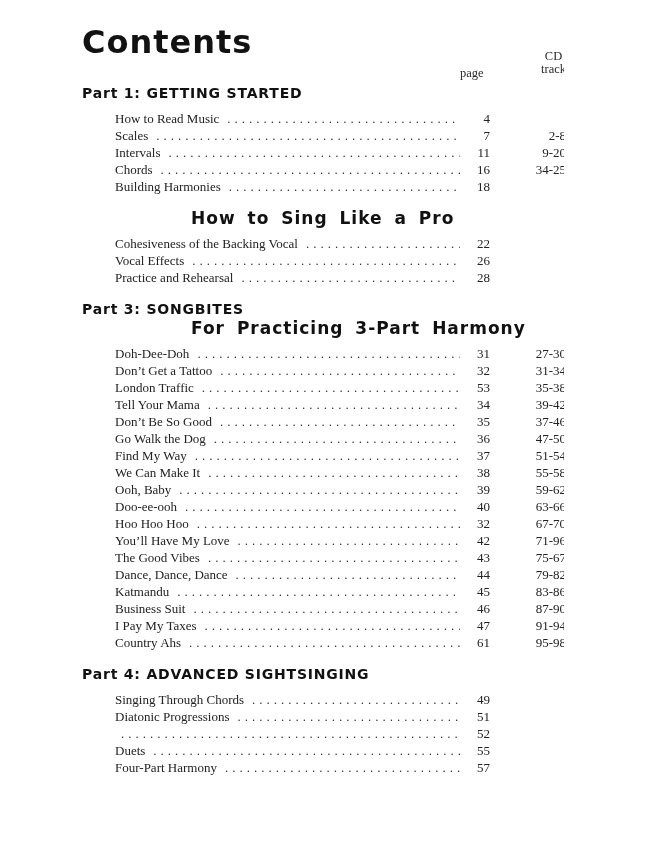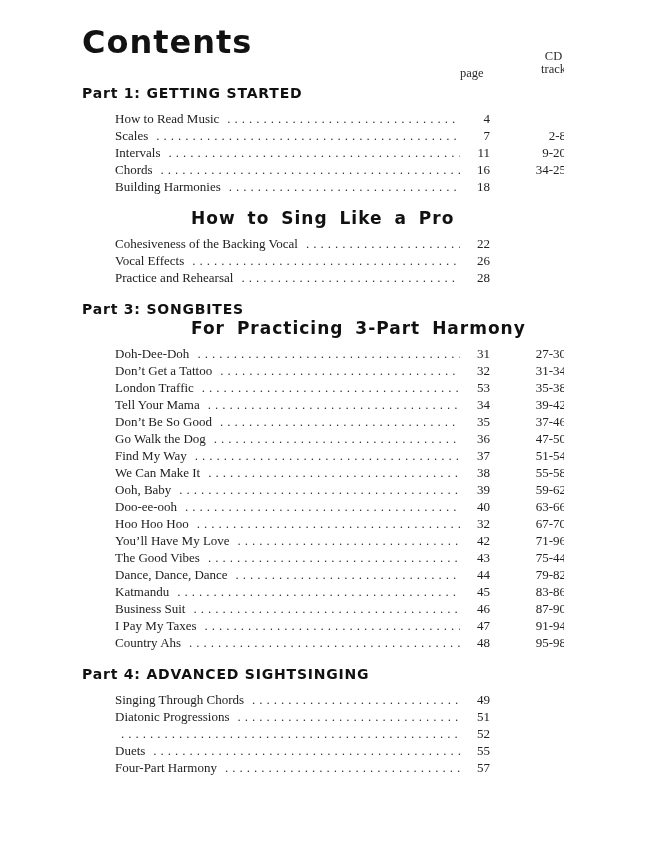--- a/index.html
+++ b/index.html
@@ -193,21 +193,21 @@
             <div class="row">
               <span class="title-cell">You’ll Have My Love</span>
               <span class="dots">........................................................................................................................</span>
               <span class="page-cell">42</span>
               <span class="track-cell">71-96</span>
             </div>
             <div class="row">
               <span class="title-cell">The Good Vibes</span>
               <span class="dots">........................................................................................................................</span>
               <span class="page-cell">43</span>
-              <span class="track-cell">75-44</span>
+              <span class="track-cell">75-67</span>
             </div>
             <div class="row">
               <span class="title-cell">Dance, Dance, Dance</span>
               <span class="dots">........................................................................................................................</span>
               <span class="page-cell">44</span>
               <span class="track-cell">79-82</span>
             </div>
             <div class="row">
               <span class="title-cell">Katmandu</span>
               <span class="dots">........................................................................................................................</span>
@@ -222,21 +222,21 @@
             </div>
             <div class="row">
               <span class="title-cell">I Pay My Taxes</span>
               <span class="dots">........................................................................................................................</span>
               <span class="page-cell">47</span>
               <span class="track-cell">91-94</span>
             </div>
             <div class="row">
               <span class="title-cell">Country Ahs</span>
               <span class="dots">........................................................................................................................</span>
-              <span class="page-cell">48</span>
+              <span class="page-cell">61</span>
               <span class="track-cell">95-98</span>
             </div>
           </div>
         </div>
         <div class="section">
           <div class="part-heading">Part 4: ADVANCED SIGHTSINGING</div>
           <div class="rows">
             <div class="row">
               <span class="title-cell">Singing Through Chords</span>
               <span class="dots">........................................................................................................................</span>

